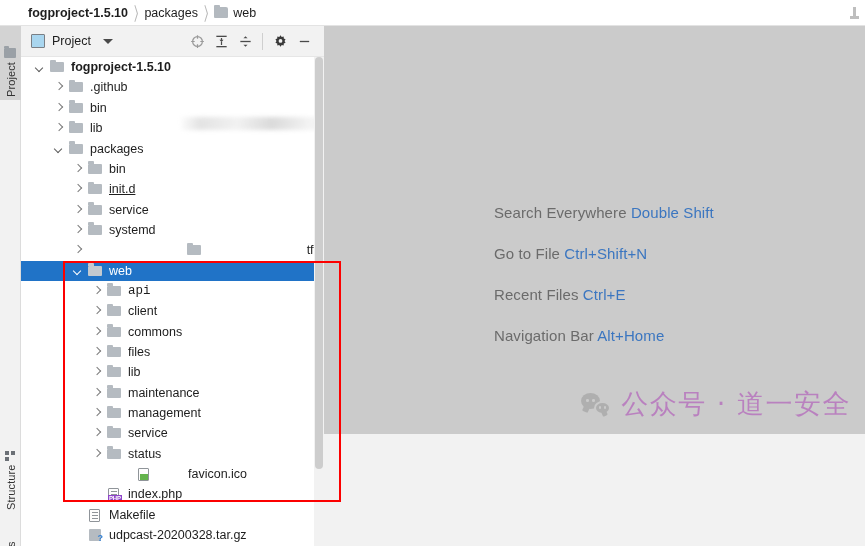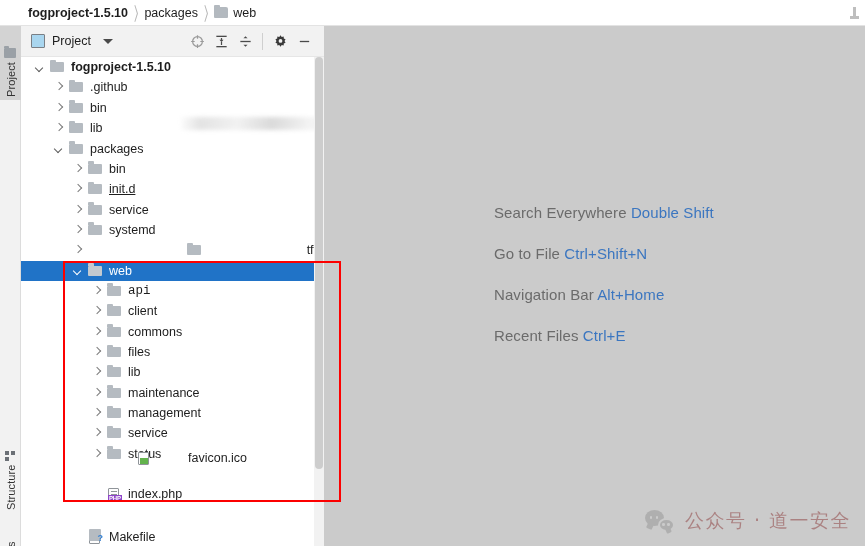--- a/index.html
+++ b/index.html
@@ -295,21 +295,21 @@
     right: 1px; top: 0px;
     width: 8px; height: 412px;
     background: #cdcdcd;
     border-radius: 4px;
   }
 
   
   .editor-area {
     position: absolute;
     left: 324px; top: 26px;
-    width: 541px; height: 520px;
+    width: 541px; height: 408px;
     background: #cbcbcb;
   }
   .shortcuts {
     position: absolute;
     left: 170px; top: 178px;
   }
   .sc-row {
     font-size: 15px;
     color: #6b6b6b;
     margin-bottom: 24px;
@@ -360,22 +360,22 @@
   }
   .wechat-icon .d {
     position: absolute; width: 2.6px; height: 2.6px;
     background: #cbcbcb; border-radius: 50%;
   }
   .wechat-icon .d1 { left: 5px;  top: 6px; }
   .wechat-icon .d2 { left: 11px; top: 6px; }
   .wechat-icon .d3 { right: 10px; bottom: 6px; }
   .wechat-icon .d4 { right: 5px;  bottom: 6px; }
   .watermark-text {
-    font-size: 19px;
-    color: #7f1d1d;
+    font-size: 27px;
+    color: #a21caf;
     letter-spacing: 1.5px;
     font-family: "DejaVu Sans", sans-serif;
   }
 
   
   .annot-rect {
     position: absolute;
     left: 63px; top: 261px;
     width: 278px; height: 241px;
     border: 2.5px solid #fc0000;
@@ -606,81 +606,82 @@
             </span>
             <span class="rowlabel">service</span>
           </div>
           <div class="row" style="top: 386.65px; padding-left: 71px;">
             <span class="arrow right"></span>
             <span class="ficon">
               <span class="ico-folder"></span>
             </span>
             <span class="rowlabel">status</span>
           </div>
-          <div class="row" style="top: 391px; padding-left: 71px; gap: 30px;">
+          <div class="row" style="top: 407px; padding-left: 71px; gap: 30px;">
             <span class="arrow none"></span>
             <span class="ficon">
               <span class="ico-file">
                 <span class="imgpatch"></span>
               </span>
             </span>
             <span class="rowlabel">favicon.ico</span>
           </div>
           <div class="row" style="top: 427.35px; padding-left: 71px;">
             <span class="arrow none"></span>
             <span class="ficon">
               <span class="ico-file">
                 <span class="lines"></span>
                 <span class="phpbadge">PHP</span>
               </span>
             </span>
             <span class="rowlabel">index.php</span>
           </div>
-          <div class="row" style="top: 447.7px; padding-left: 52px; margin-top: 22px;">
+          <div class="row" style="top: 447.7px; padding-left: 52px;">
             <span class="arrow none"></span>
             <span class="ficon">
               <span class="ico-file">
                 <span class="lines"></span>
               </span>
             </span>
             <span class="rowlabel">Makefile</span>
           </div>
           <div class="row" style="top: 468.05px; padding-left: 52px;">
             <span class="arrow none"></span>
             <span class="ficon">
               <span class="ico-archive">
                 <span class="q">?</span>
               </span>
             </span>
+            <span class="rowlabel">udpcast-20200328.tar.gz</span>
           </div>
         </div>
       <div class="blur-redaction"></div>
       <div class="tree-scroll-track">
         <div class="tree-scroll-thumb"></div>
       </div>
     </div>
   </div>
 
   <div class="editor-area">
     <div class="shortcuts">
       <div class="sc-row">
         <span>Search Everywhere</span>
         <span class="sc-key">Double Shift</span>
       </div>
       <div class="sc-row">
         <span>Go to File</span>
         <span class="sc-key">Ctrl+Shift+N</span>
       </div>
       <div class="sc-row">
+        <span>Recent Files</span>
+        <span class="sc-key">Ctrl+E</span>
+      </div>
+      <div class="sc-row">
         <span>Navigation Bar</span>
         <span class="sc-key">Alt+Home</span>
-      </div>
-      <div class="sc-row">
-        <span>Recent Files</span>
-        <span class="sc-key">Ctrl+E</span>
       </div>
     </div>
 
     <div class="watermark">
       <span class="wechat-icon">
         <span class="bub1"></span>
         <span class="bub2"></span>
         <span class="d d1"></span>
           <span class="d d2"></span>
         <span class="d d3"></span>

